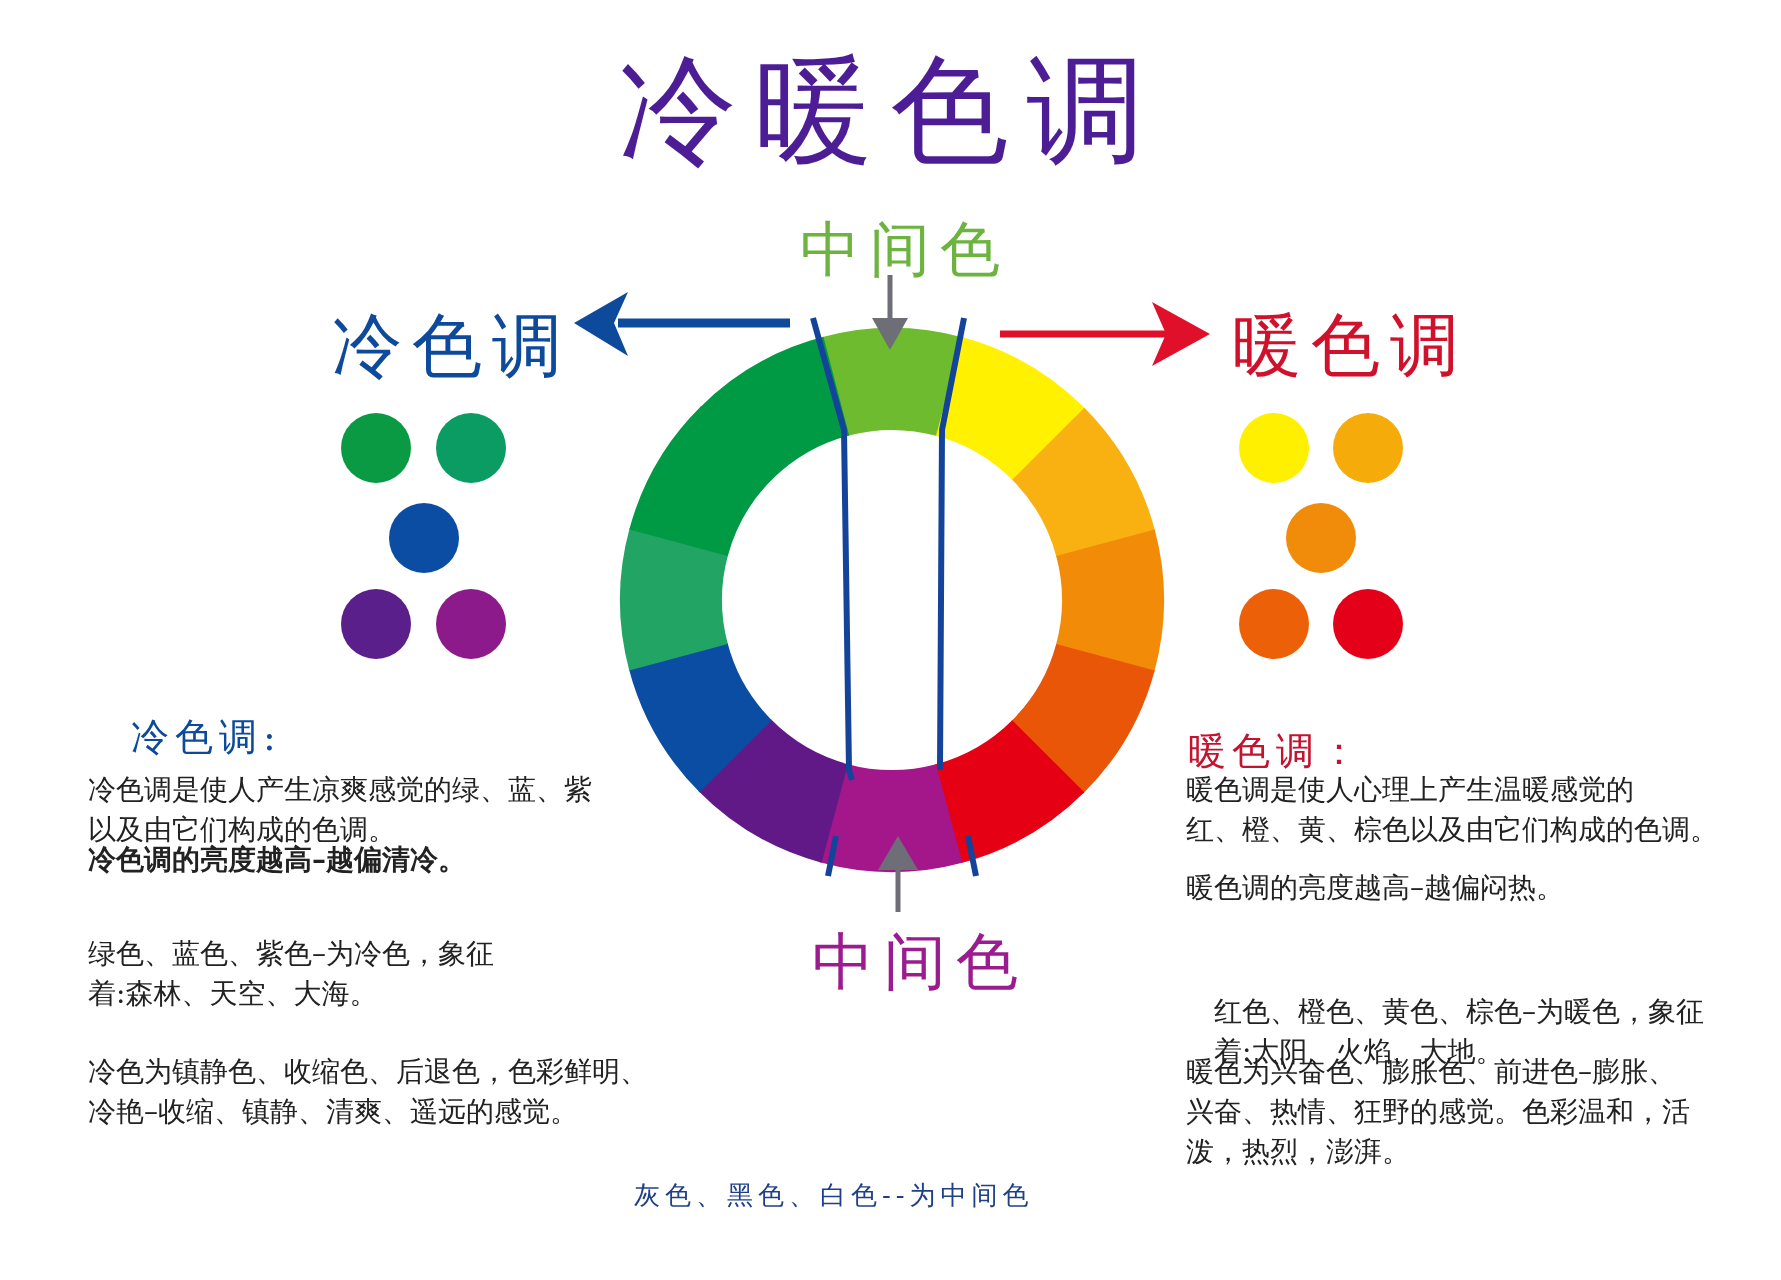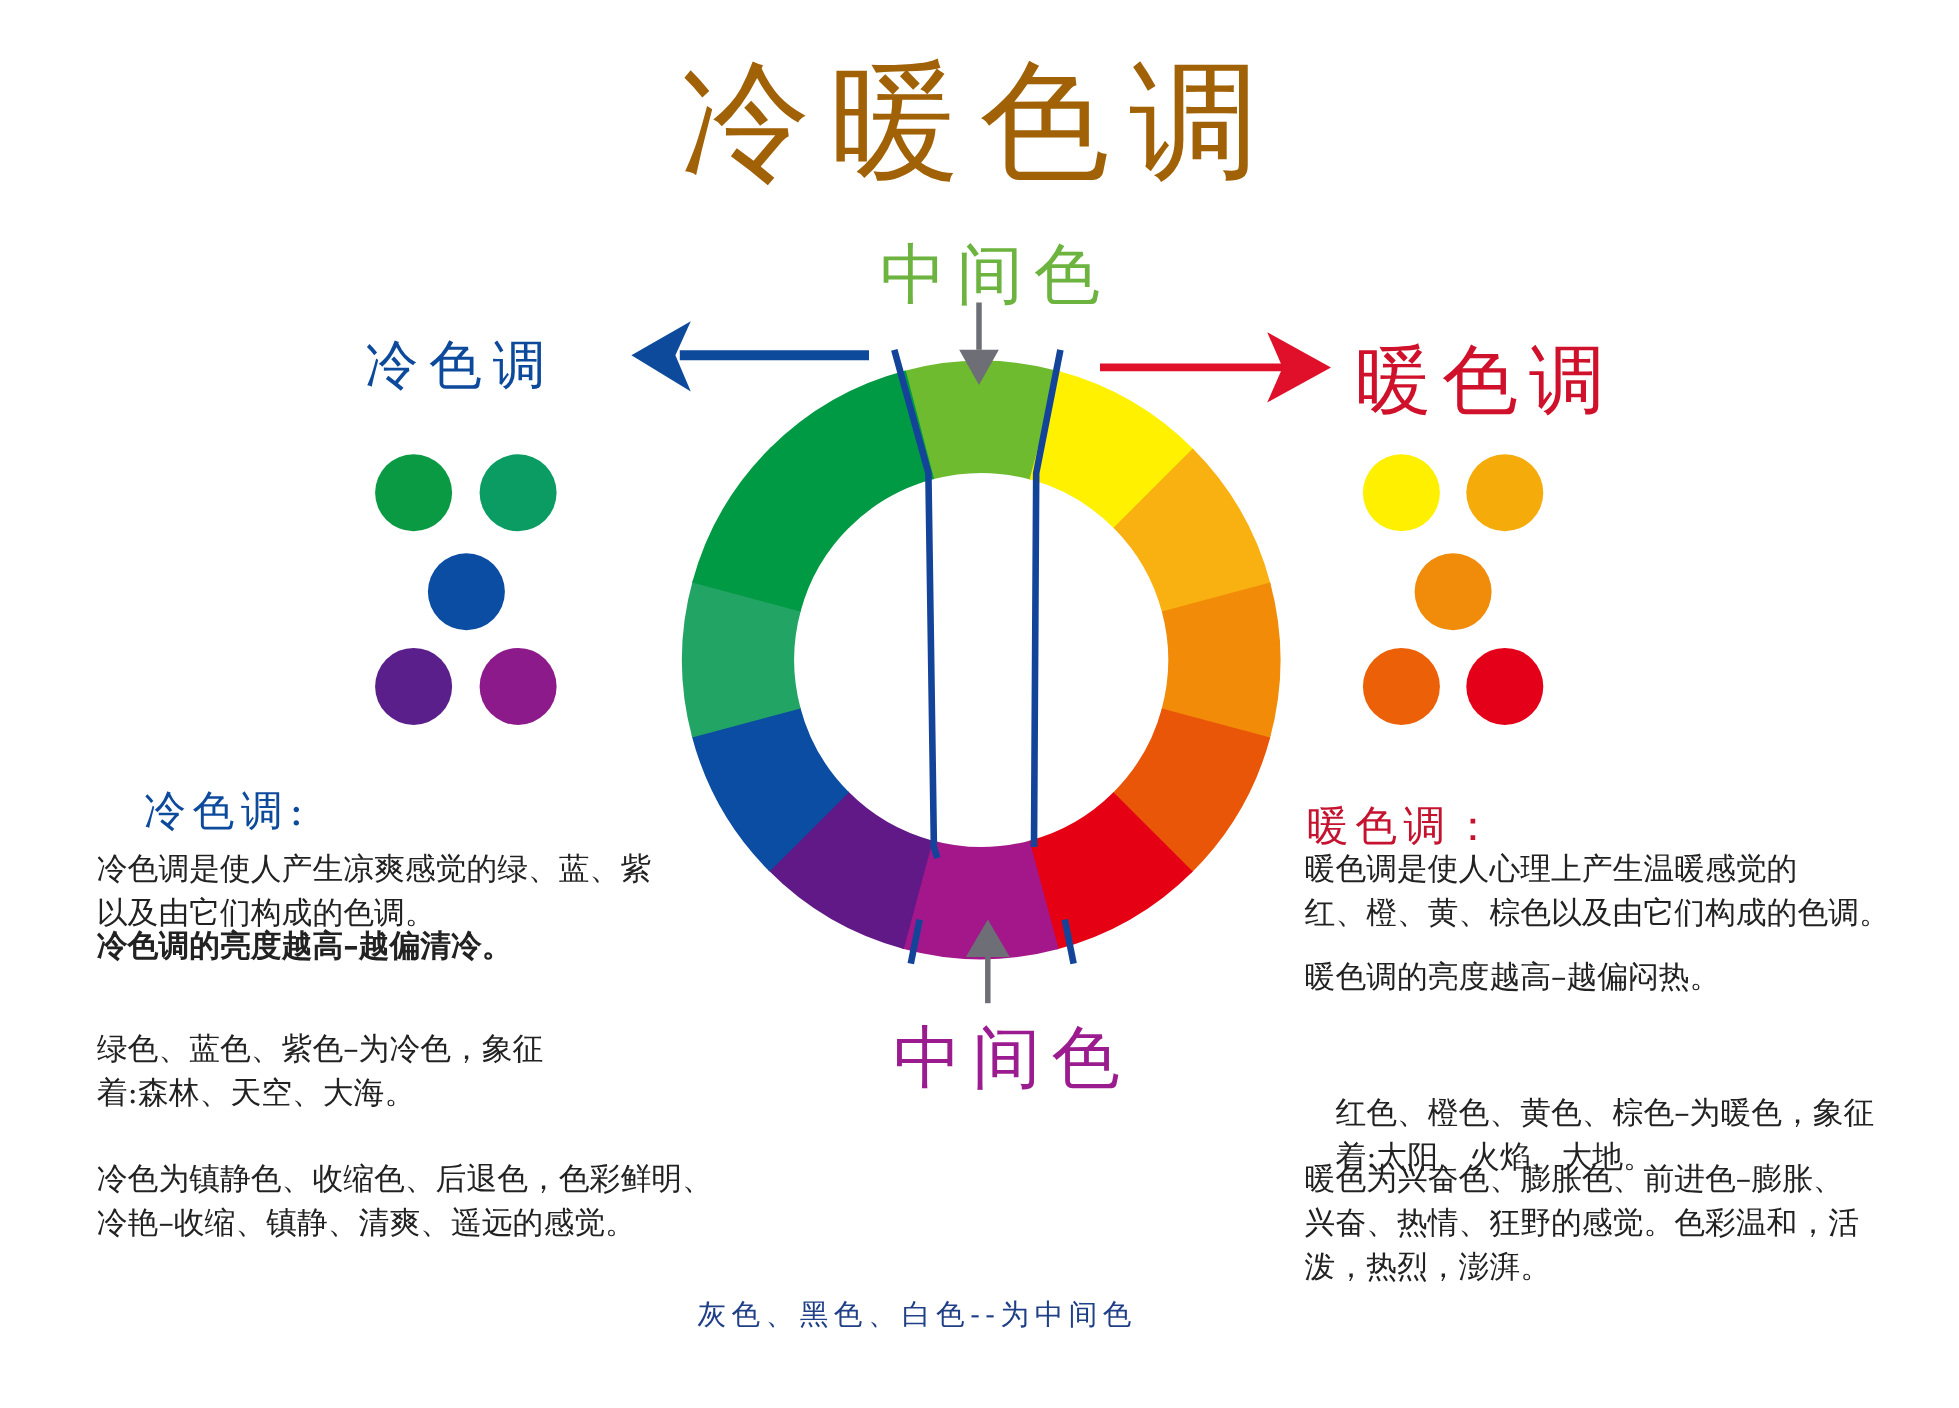--- a/index.html
+++ b/index.html
@@ -1,23 +1,23 @@
 <!DOCTYPE html>
 <html><head>
 <meta charset="utf-8">
 <style>
   html, body { margin: 0; padding: 0; background: #ffffff; }
   body { width: 1781px; height: 1280px; position: relative; overflow: hidden;
          font-family: "DejaVu Serif", "Liberation Serif", serif; }
   .abs { position: absolute; }
   .title { left: 0; width: 1781px; top: 40px; text-align: center; font-size: 118px;
-           color: #a16207; letter-spacing: 18px; line-height: 140px; }
+           color: #4c1d95; letter-spacing: 18px; line-height: 140px; }
   .label-mid-top { left: 800px; top: 210px; font-size: 60px; color: #6db33f; letter-spacing: 10px; }
   .label-mid-bot { left: 812px; top: 920px; font-size: 62px; color: #9b1c8f; letter-spacing: 10px; }
-  .label-cold { left: 332px; top: 300px; font-size: 48px; color: #0d4a9c; letter-spacing: 10px; }
+  .label-cold { left: 332px; top: 300px; font-size: 70px; color: #0d4a9c; letter-spacing: 10px; }
   .label-warm { left: 1232px; top: 300px; font-size: 69px; color: #d0112b; letter-spacing: 10px; }
   .dot { position: absolute; width: 70px; height: 70px; border-radius: 50%; }
   .section-title { font-size: 38px; letter-spacing: 6px; }
   .cold-title { left: 90px; top: 712px; color: #0d4a9c; margin-left: 41px; }
   .warm-title { left: 1188px; top: 726px; color: #c4122f; text-align: right; }
   .para { position: absolute; font-size: 28px; line-height: 40px; color: #222; white-space: pre-line; }
   .footer { left: 634px; top: 1178px; font-size: 26px; color: #1f3f86; letter-spacing: 5px; }
   svg { position: absolute; left: 0; top: 0; }
 </style>
 </head>

